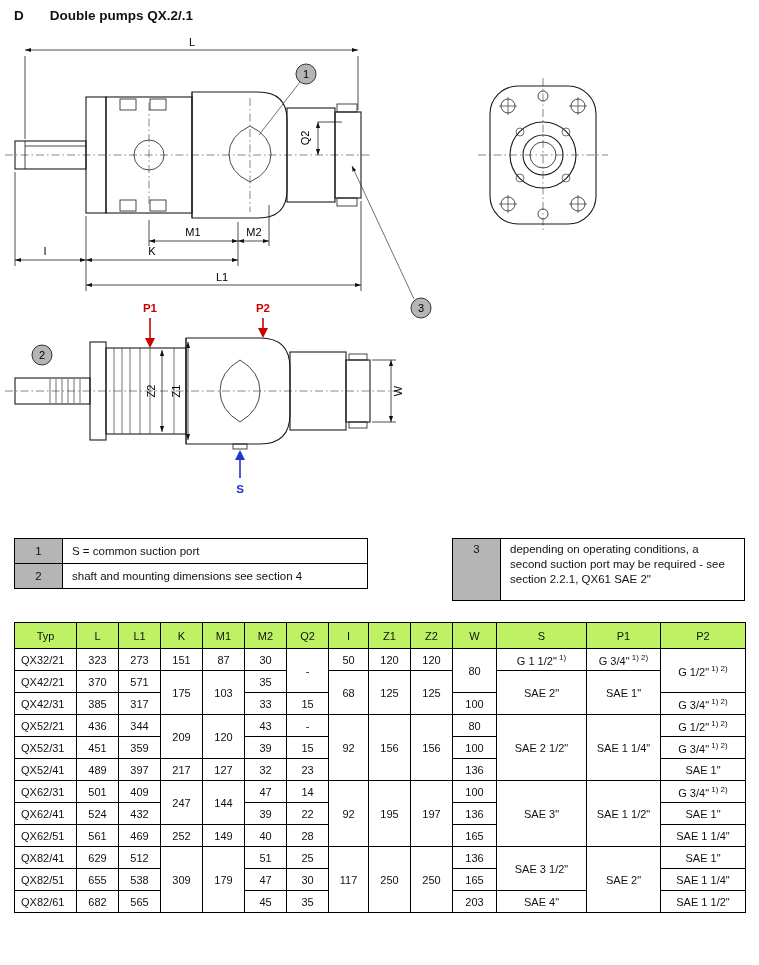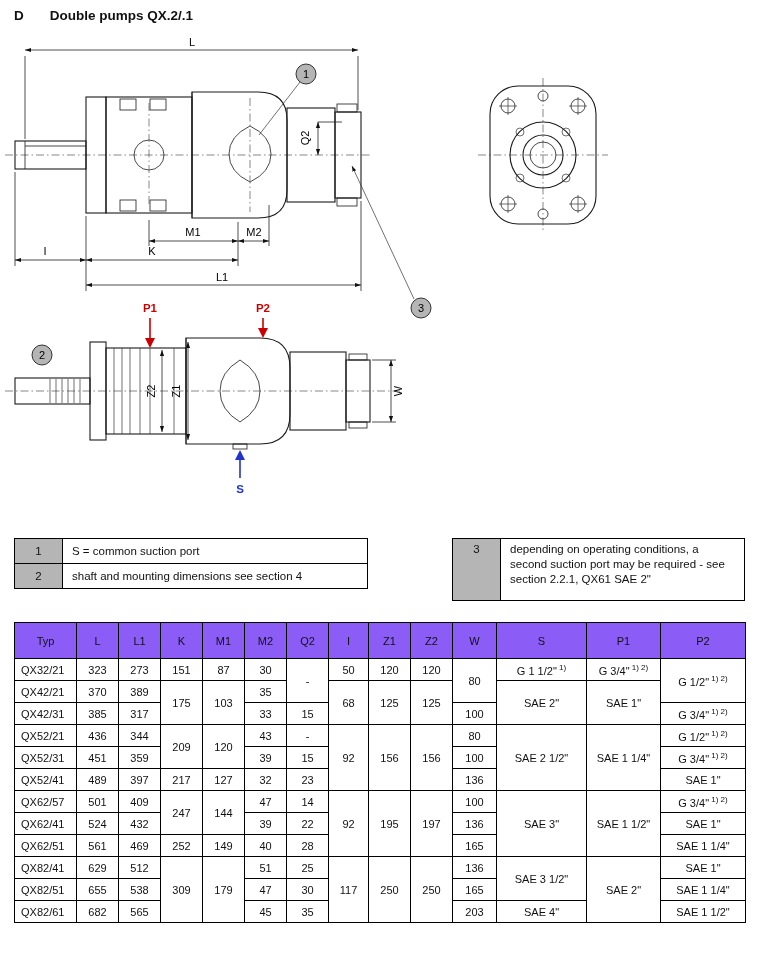--- a/index.html
+++ b/index.html
@@ -41,21 +41,21 @@
   .note-table .num { width:48px; background:#b5b5b5; text-align:center; height:25px; }
   .note-table .txt { padding:3px 9px; }
   .notes-right .num { vertical-align:top; padding-top:4px; }
   .notes-right .txt { height:62px; vertical-align:top; line-height:1.3; }
 
   
   .dim-table { position:absolute; top:622px; left:14px; width:731px;
                border-collapse:collapse; table-layout:fixed; font-size:11px; }
   .dim-table th, .dim-table td { border:1px solid #000; text-align:center;
                padding:0 2px; height:22px; overflow:hidden; white-space:nowrap; }
-  .dim-table th { background:#8b5cf6; font-weight:normal; height:36px; }
+  .dim-table th { background:#bef264; font-weight:normal; height:26px; }
   .dim-table td.typ { text-align:left; padding-left:6px; }
   .dim-table sup { font-size:8px; }
 
   .footnotes { position:absolute; top:922px; left:14px; font-size:10px; line-height:14px; }
 </style>
 </head>
 <body>
 
 <div class="page">
 
@@ -294,21 +294,21 @@
           <td>120</td>
           <td>120</td>
           <td rowspan="2">80</td>
           <td>G 1 1/2"<sup>&nbsp;1)</sup></td>
           <td>G 3/4"<sup>&nbsp;1) 2)</sup></td>
           <td rowspan="2">G 1/2"<sup>&nbsp;1) 2)</sup></td>
         </tr>
         <tr>
           <td class="typ">QX42/21</td>
           <td>370</td>
-          <td>389</td>
+          <td>571</td>
           <td rowspan="2">175</td>
           <td rowspan="2">103</td>
           <td>35</td>
           <td rowspan="2">68</td>
           <td rowspan="2">125</td>
           <td rowspan="2">125</td>
           <td rowspan="2">SAE 2"</td>
           <td rowspan="2">SAE 1"</td>
         </tr>
         <tr>
@@ -350,21 +350,21 @@
           <td>489</td>
           <td>397</td>
           <td>217</td>
           <td>127</td>
           <td>32</td>
           <td>23</td>
           <td>136</td>
           <td>SAE 1"</td>
         </tr>
         <tr>
-          <td class="typ">QX62/57</td>
+          <td class="typ">QX62/31</td>
           <td>501</td>
           <td>409</td>
           <td rowspan="2">247</td>
           <td rowspan="2">144</td>
           <td>47</td>
           <td>14</td>
           <td rowspan="3">92</td>
           <td rowspan="3">195</td>
           <td rowspan="3">197</td>
           <td>100</td>

